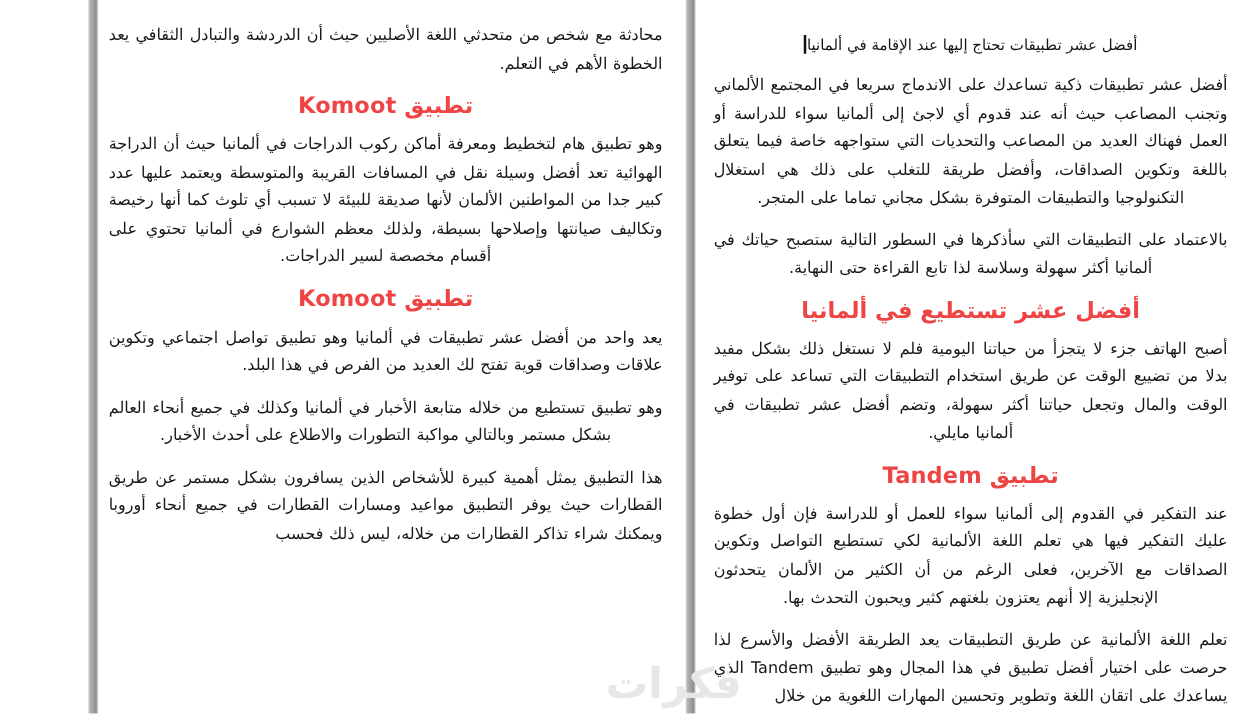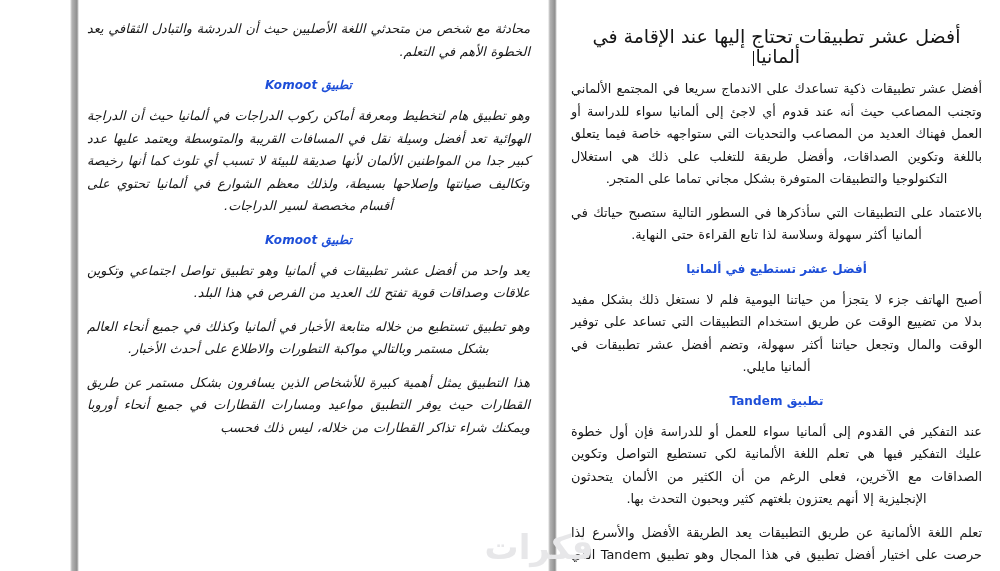--- a/index.html
+++ b/index.html
@@ -73,34 +73,33 @@
   }
   #page-clipped .ln.gap { margin-top: 11px; }
   #page-clipped .ln.hd { font-weight: bold; font-size: 12px; }
 
   
   #page-middle {
     left: 79px;
     width: 469px;
     padding: 18px 18px 0 8px;
     overflow: hidden;
-    font-style: italic;
   }
   
   #page-right {
     left: 557px;
     width: 443px;
     padding: 18px 18px 0 14px;
     overflow: hidden;
   }
 
   
   .doc-title {
     position: relative;
-    font-size: 19px;
+    font-size: 12px;
     line-height: 20px;
     font-weight: 400;
     margin: 8px 0 12px 0;
     text-align: center;
     color: #161616;
   }
   .doc-title .caret {
     display: inline-block;
     width: 1.5px;
     height: 15px;
@@ -114,26 +113,26 @@
     line-height: 22.5px;
     margin: 0 0 11px 0;
     text-align: justify;
     text-align-last: right;
     color: #171717;
     word-spacing: 0.5px;
   }
   .para.center-last { text-align-last: center; }
 
   .app-heading {
-    font-size: 12px;
+    font-size: 18px;
     line-height: 22px;
     font-weight: 700;
     margin: 3px 0 9px 0;
     text-align: center;
-    color: #1d4ed8;
+    color: #ef4444;
     white-space: nowrap;
   }
   .app-heading .latin {
     font-family: "DejaVu Sans", "Liberation Sans", sans-serif;
     font-weight: 600;
     letter-spacing: 0.1px;
   }
 
   
   .app-heading.clip-left {

